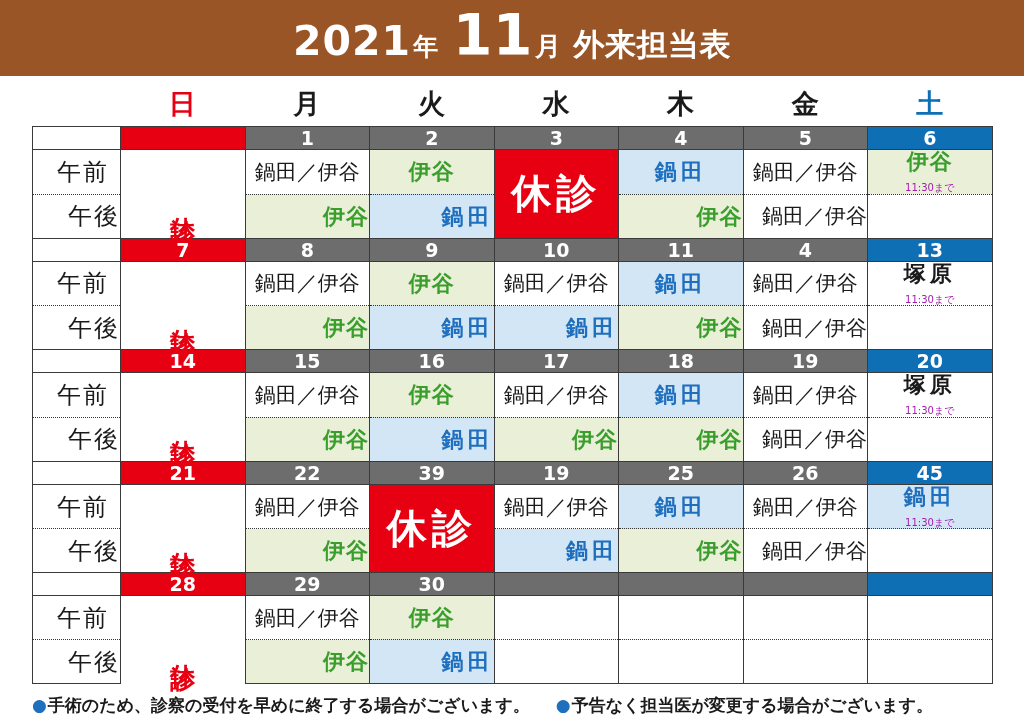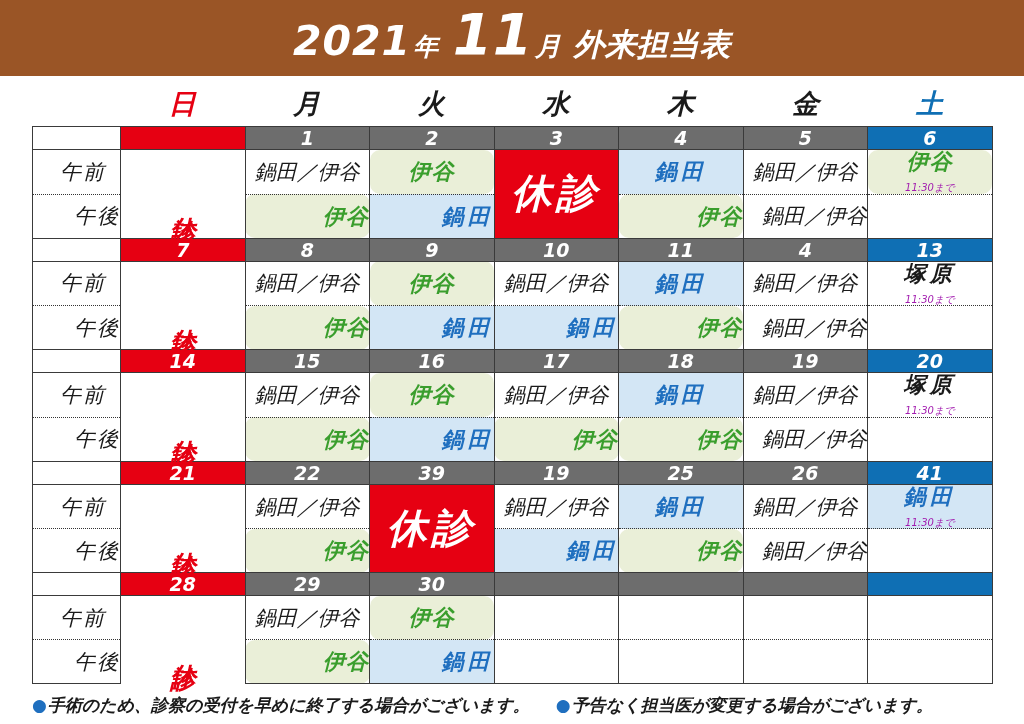--- a/index.html
+++ b/index.html
@@ -2,21 +2,21 @@
 <html><head>
 <meta charset="utf-8">
 <style>
   html,body{margin:0;padding:0;}
   body{
     width:1024px;height:724px;
     background:#ffffff;
     font-family:"DejaVu Sans","Liberation Sans",sans-serif;
     overflow:hidden;
   }
-  .page{position:relative;width:1024px;height:696px;font-style:italic;}
+  .page{position:relative;width:1024px;height:696px;}
 
   
   .banner{
     position:absolute;left:0;top:0;width:1024px;height:76px;
     background:#9a5526;
     display:flex;align-items:center;justify-content:center;
   }
   .title{
     color:#ffffff;
     display:flex;align-items:baseline;
@@ -64,26 +64,26 @@
   tr.daterow td.blank{background:#ffffff;}
   tr.daterow td.sun{background:#e60012;}
   tr.daterow td.sat{background:#0f6fb4;}
   tr.daterow td.empty{background:#6d6d6d;}
   tr.daterow td.emptysat{background:#0f6fb4;}
 
   
   tr.am td,tr.pm td{height:43px;background:#ffffff;}
   tr.am td{border-bottom:none;}
   tr.pm td{border-top:1px dotted #333333;text-align:right;}
-  td.tlabel{font-size:21px;color:#1a1a1a;letter-spacing:2px;padding-left:13px;}
+  td.tlabel{font-size:24px;color:#1a1a1a;letter-spacing:2px;padding-left:13px;}
   td.tlabel.am-lab{border-bottom:1px dotted #333333;}
 
   
   .bg-white{background:#ffffff !important;border-radius:8px;}
-  .bg-green{background:#eaefd8 !important;border-radius:10px;}
+  .bg-green{background:#eaefd8 !important;}
   .bg-blue{background:#d3e6f5 !important;}
 
   
   .nm{font-size:22px;font-weight:bold;letter-spacing:1px;line-height:1.05;}
   .nm.both{color:#1a1a1a;font-weight:normal;font-size:21px;letter-spacing:0;}
   .nm.itani{color:#3a9e2d;}
   .nm.nabeta{color:#1f6fbf;letter-spacing:4px;}
   .nm.tsuka{color:#1a1a1a;letter-spacing:4px;font-weight:bold;}
   .note{font-size:10px;color:#a21caf;letter-spacing:0;font-weight:normal;
         display:block;margin-top:10px;}
@@ -244,21 +244,21 @@
           <td class="bg-white"></td>
         </tr>
         <tr class="daterow">
           <td class="blank"></td>
           <td class="sun">21</td>
           <td class="">22</td>
           <td class="">39</td>
           <td class="">19</td>
           <td class="">25</td>
           <td class="">26</td>
-          <td class="sat">41</td>
+          <td class="sat">45</td>
         </tr>
         <tr class="am">
           <td class="tlabel am-lab">午前</td>
           <td class="sunclosed" rowspan="2"><span class="vclosed">休診</span></td>
           <td class="bg-white"><span class="nm both">鍋田／伊谷</span></td>
           <td class="closed" rowspan="2">休診</td>
           <td class="bg-white"><span class="nm both">鍋田／伊谷</span></td>
           <td class="bg-blue"><span class="nm nabeta">鍋田</span></td>
           <td class="bg-white"><span class="nm both">鍋田／伊谷</span></td>
           <td class="bg-blue"><span class="nm nabeta">鍋田<span class="note">11:30まで</span></span></td>

